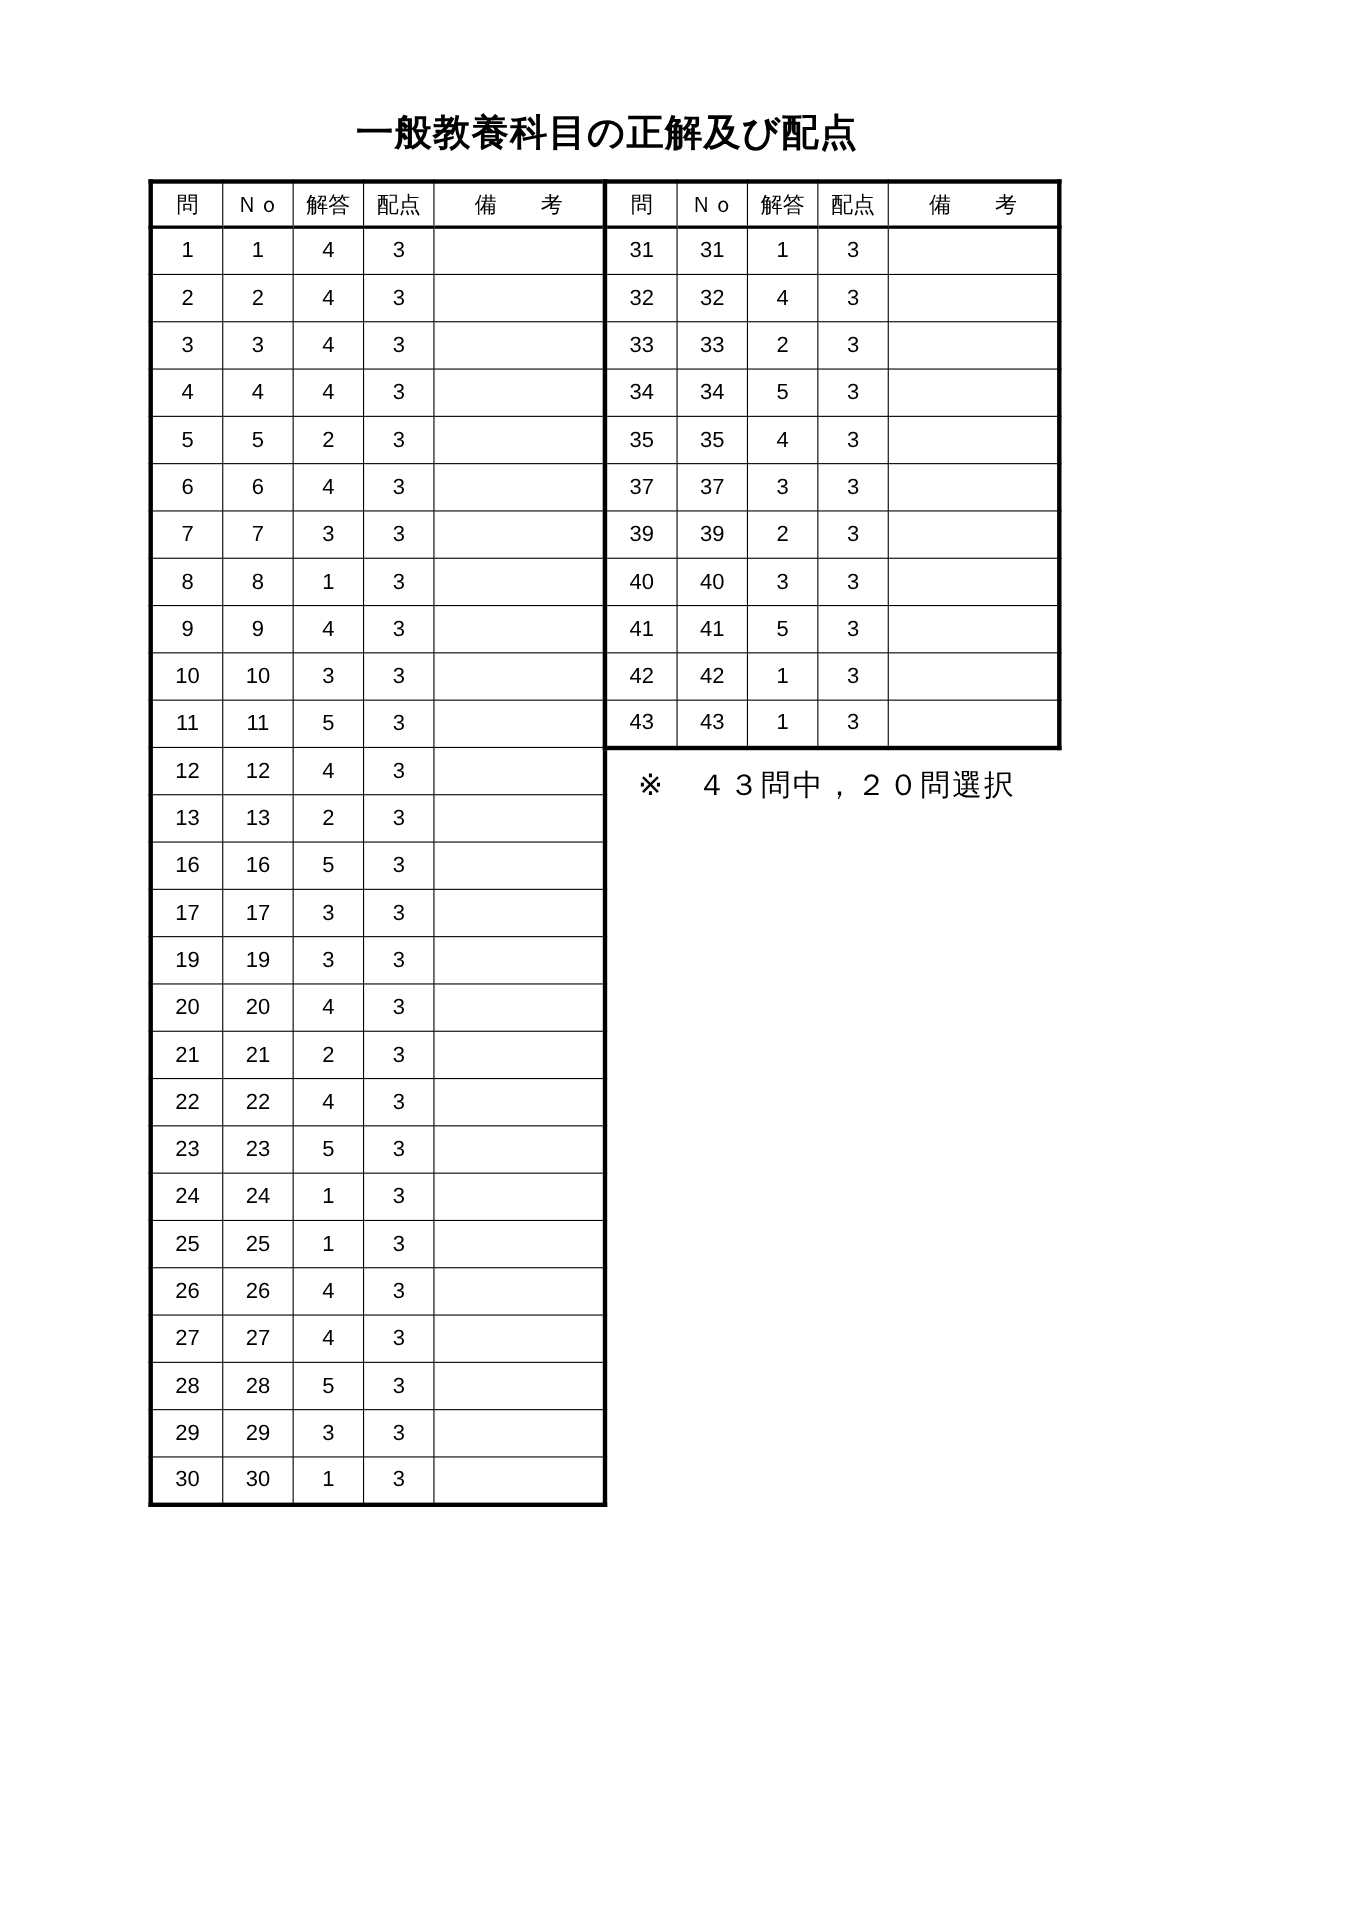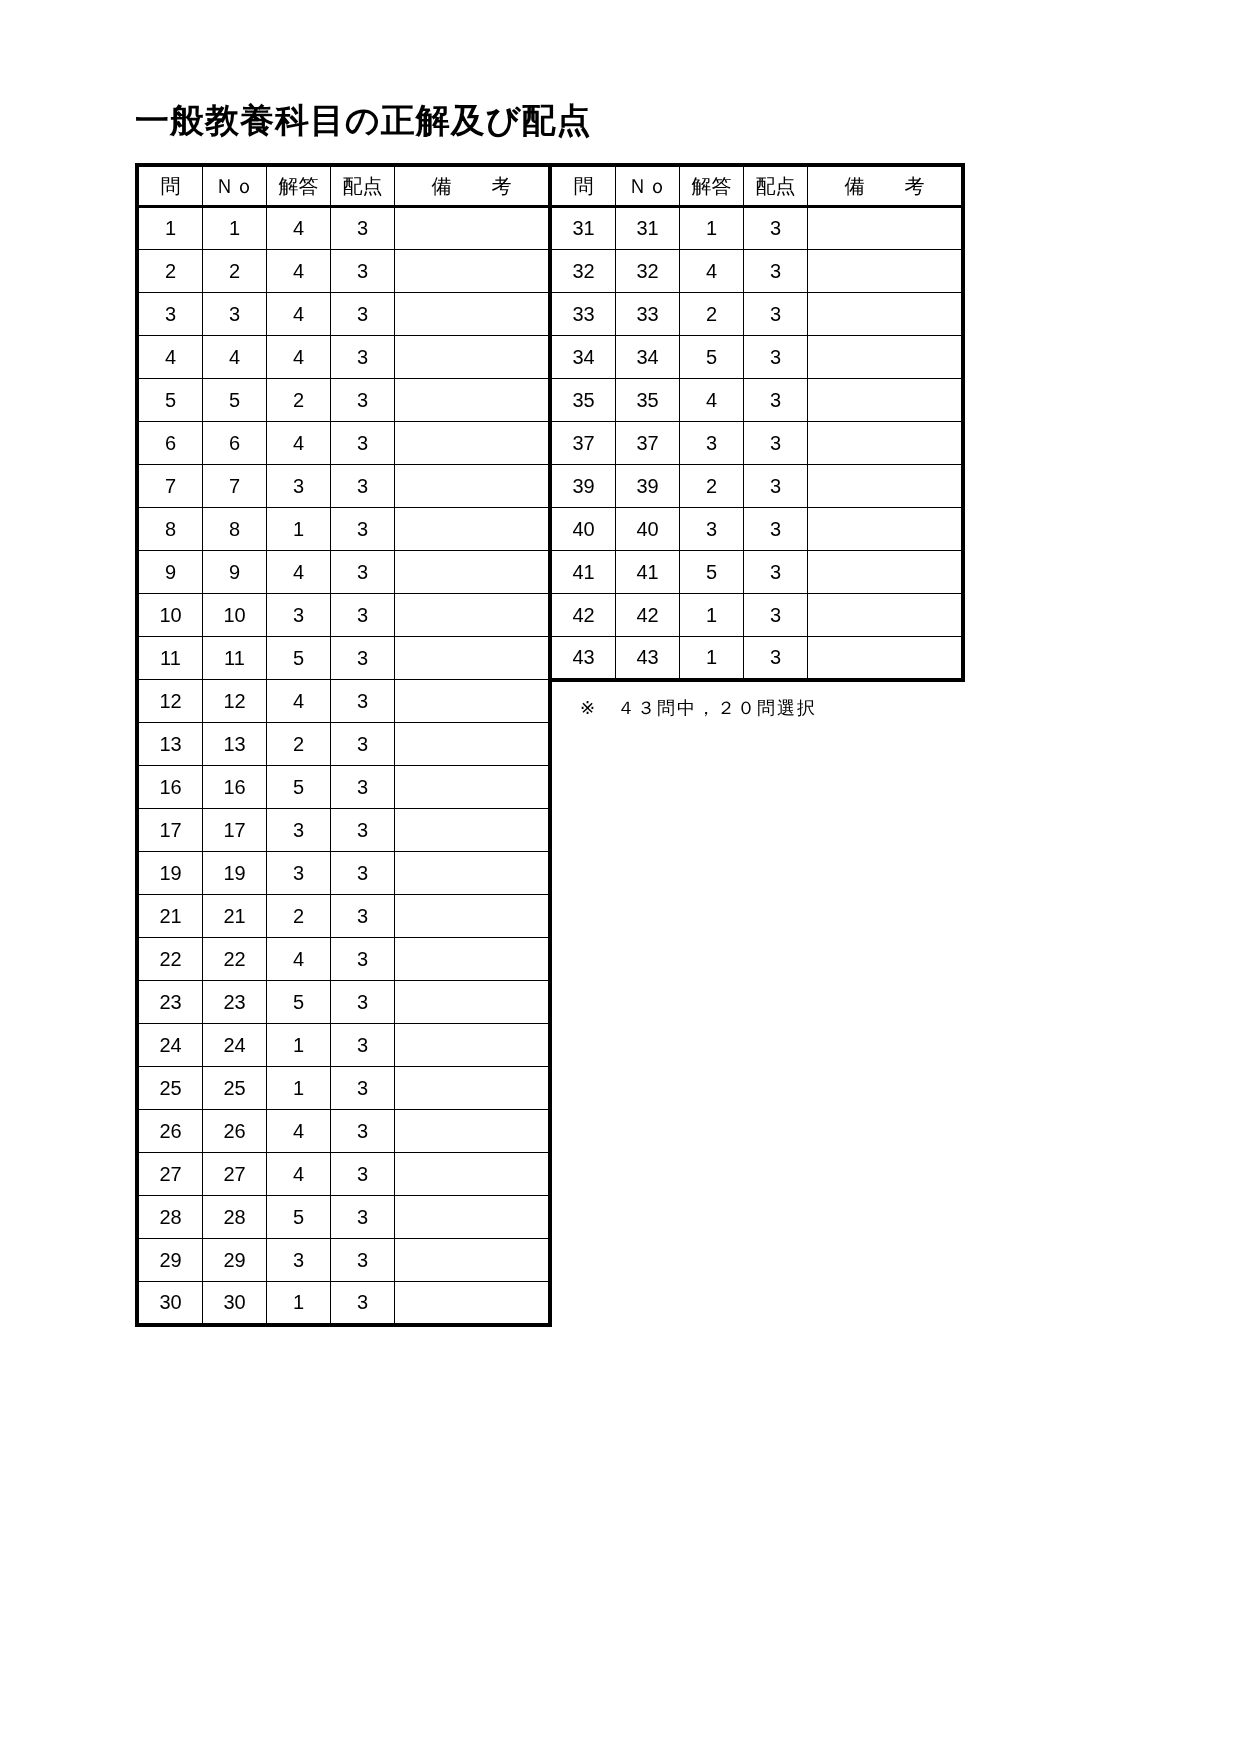--- a/index.html
+++ b/index.html
@@ -15,20 +15,21 @@
     height: 1755px;
     background: #ffffff;
     overflow: hidden;
   }
   .title {
     position: absolute;
     left: 135px;
     top: 98px;
     width: 834px;
     margin: 0;
+    text-align: center;
     font-size: 34px;
     font-weight: bold;
     letter-spacing: 1px;
     white-space: nowrap;
   }
   .tables {
     position: absolute;
     left: 135px;
     top: 163px;
     display: flex;
@@ -64,21 +65,21 @@
     height: 43px;
   }
   .c-q   { width: 63px;  }
   .c-no  { width: 63px;  }
   .c-ans { width: 63px;  }
   .c-pts { width: 63px;  }
   .c-rem { width: 153px; }
   .note {
     margin-top: 14px;
     padding-left: 28px;
-    font-size: 18px;
+    font-size: 27px;
     letter-spacing: 2px;
     white-space: nowrap;
   }
 </style>
 </head>
 <body>
 
 <div class="page">
 
   <h1 class="title">一般教養科目の正解及び配点</h1>
@@ -202,20 +203,27 @@
             <td class="c-rem"></td>
           </tr>
           <tr>
             <td class="c-q">19</td>
             <td class="c-no">19</td>
             <td class="c-ans">3</td>
             <td class="c-pts">3</td>
             <td class="c-rem"></td>
           </tr>
           <tr>
+            <td class="c-q">20</td>
+            <td class="c-no">20</td>
+            <td class="c-ans">4</td>
+            <td class="c-pts">3</td>
+            <td class="c-rem"></td>
+          </tr>
+          <tr>
             <td class="c-q">21</td>
             <td class="c-no">21</td>
             <td class="c-ans">2</td>
             <td class="c-pts">3</td>
             <td class="c-rem"></td>
           </tr>
           <tr>
             <td class="c-q">22</td>
             <td class="c-no">22</td>
             <td class="c-ans">4</td>

